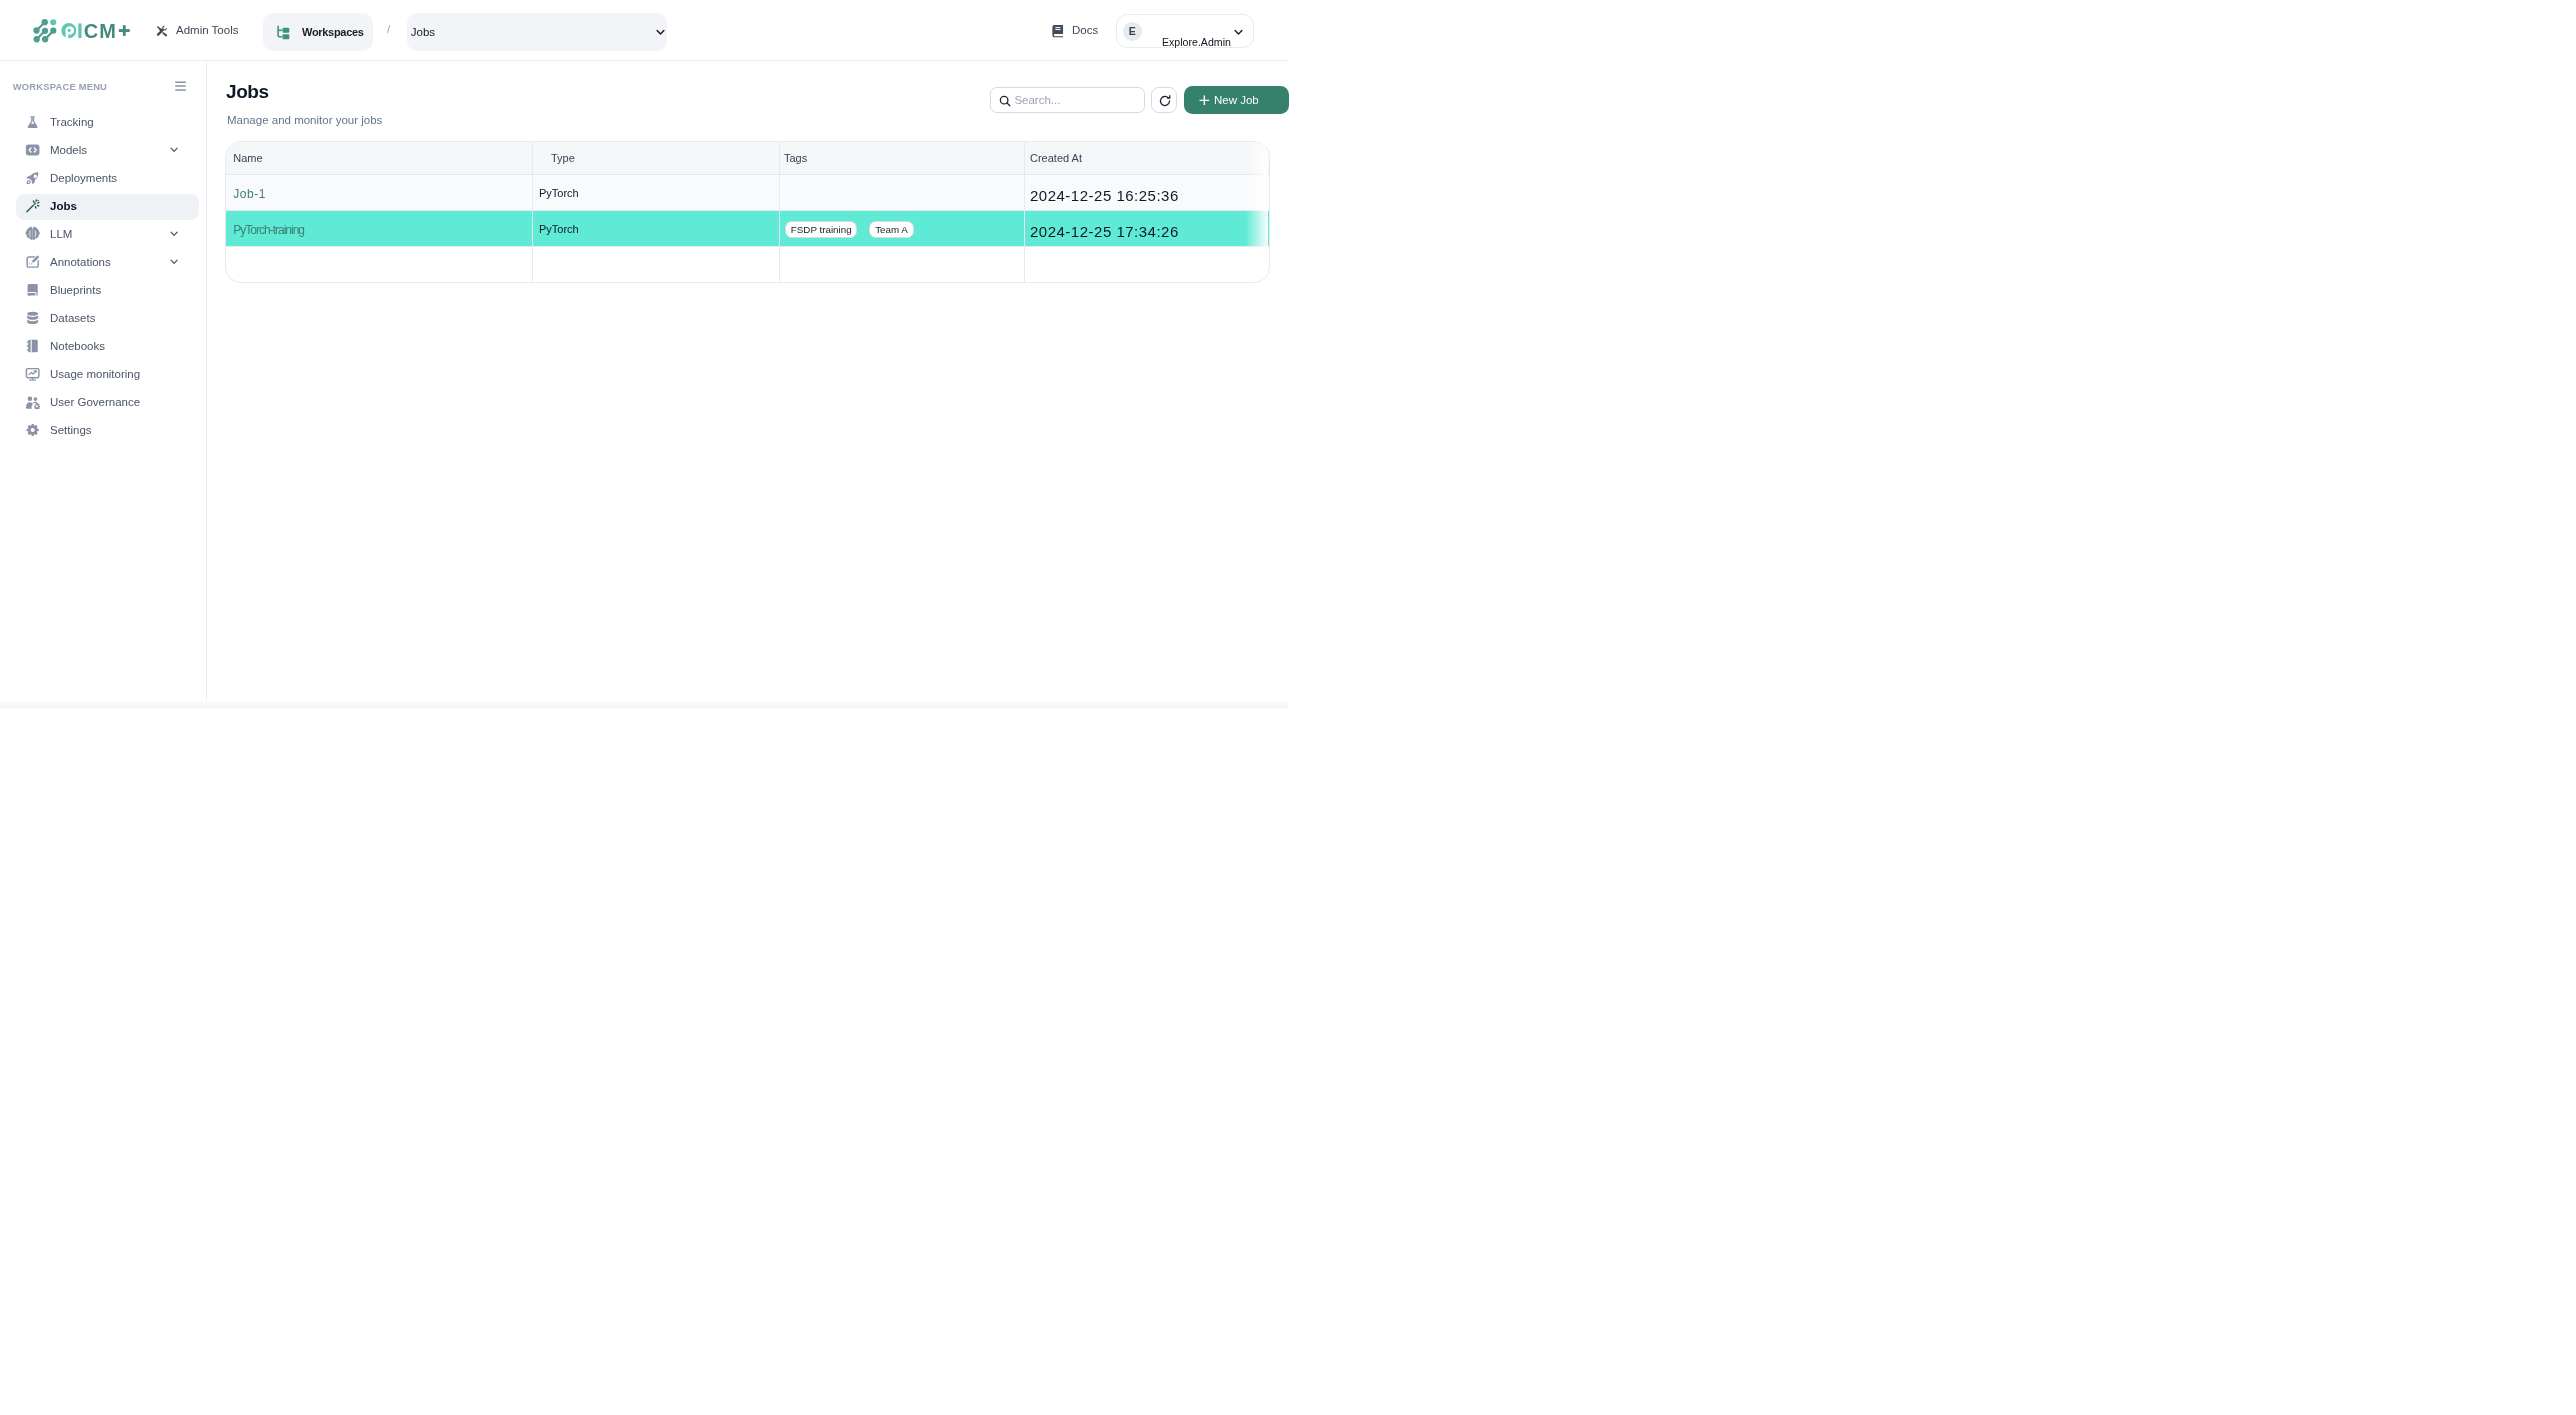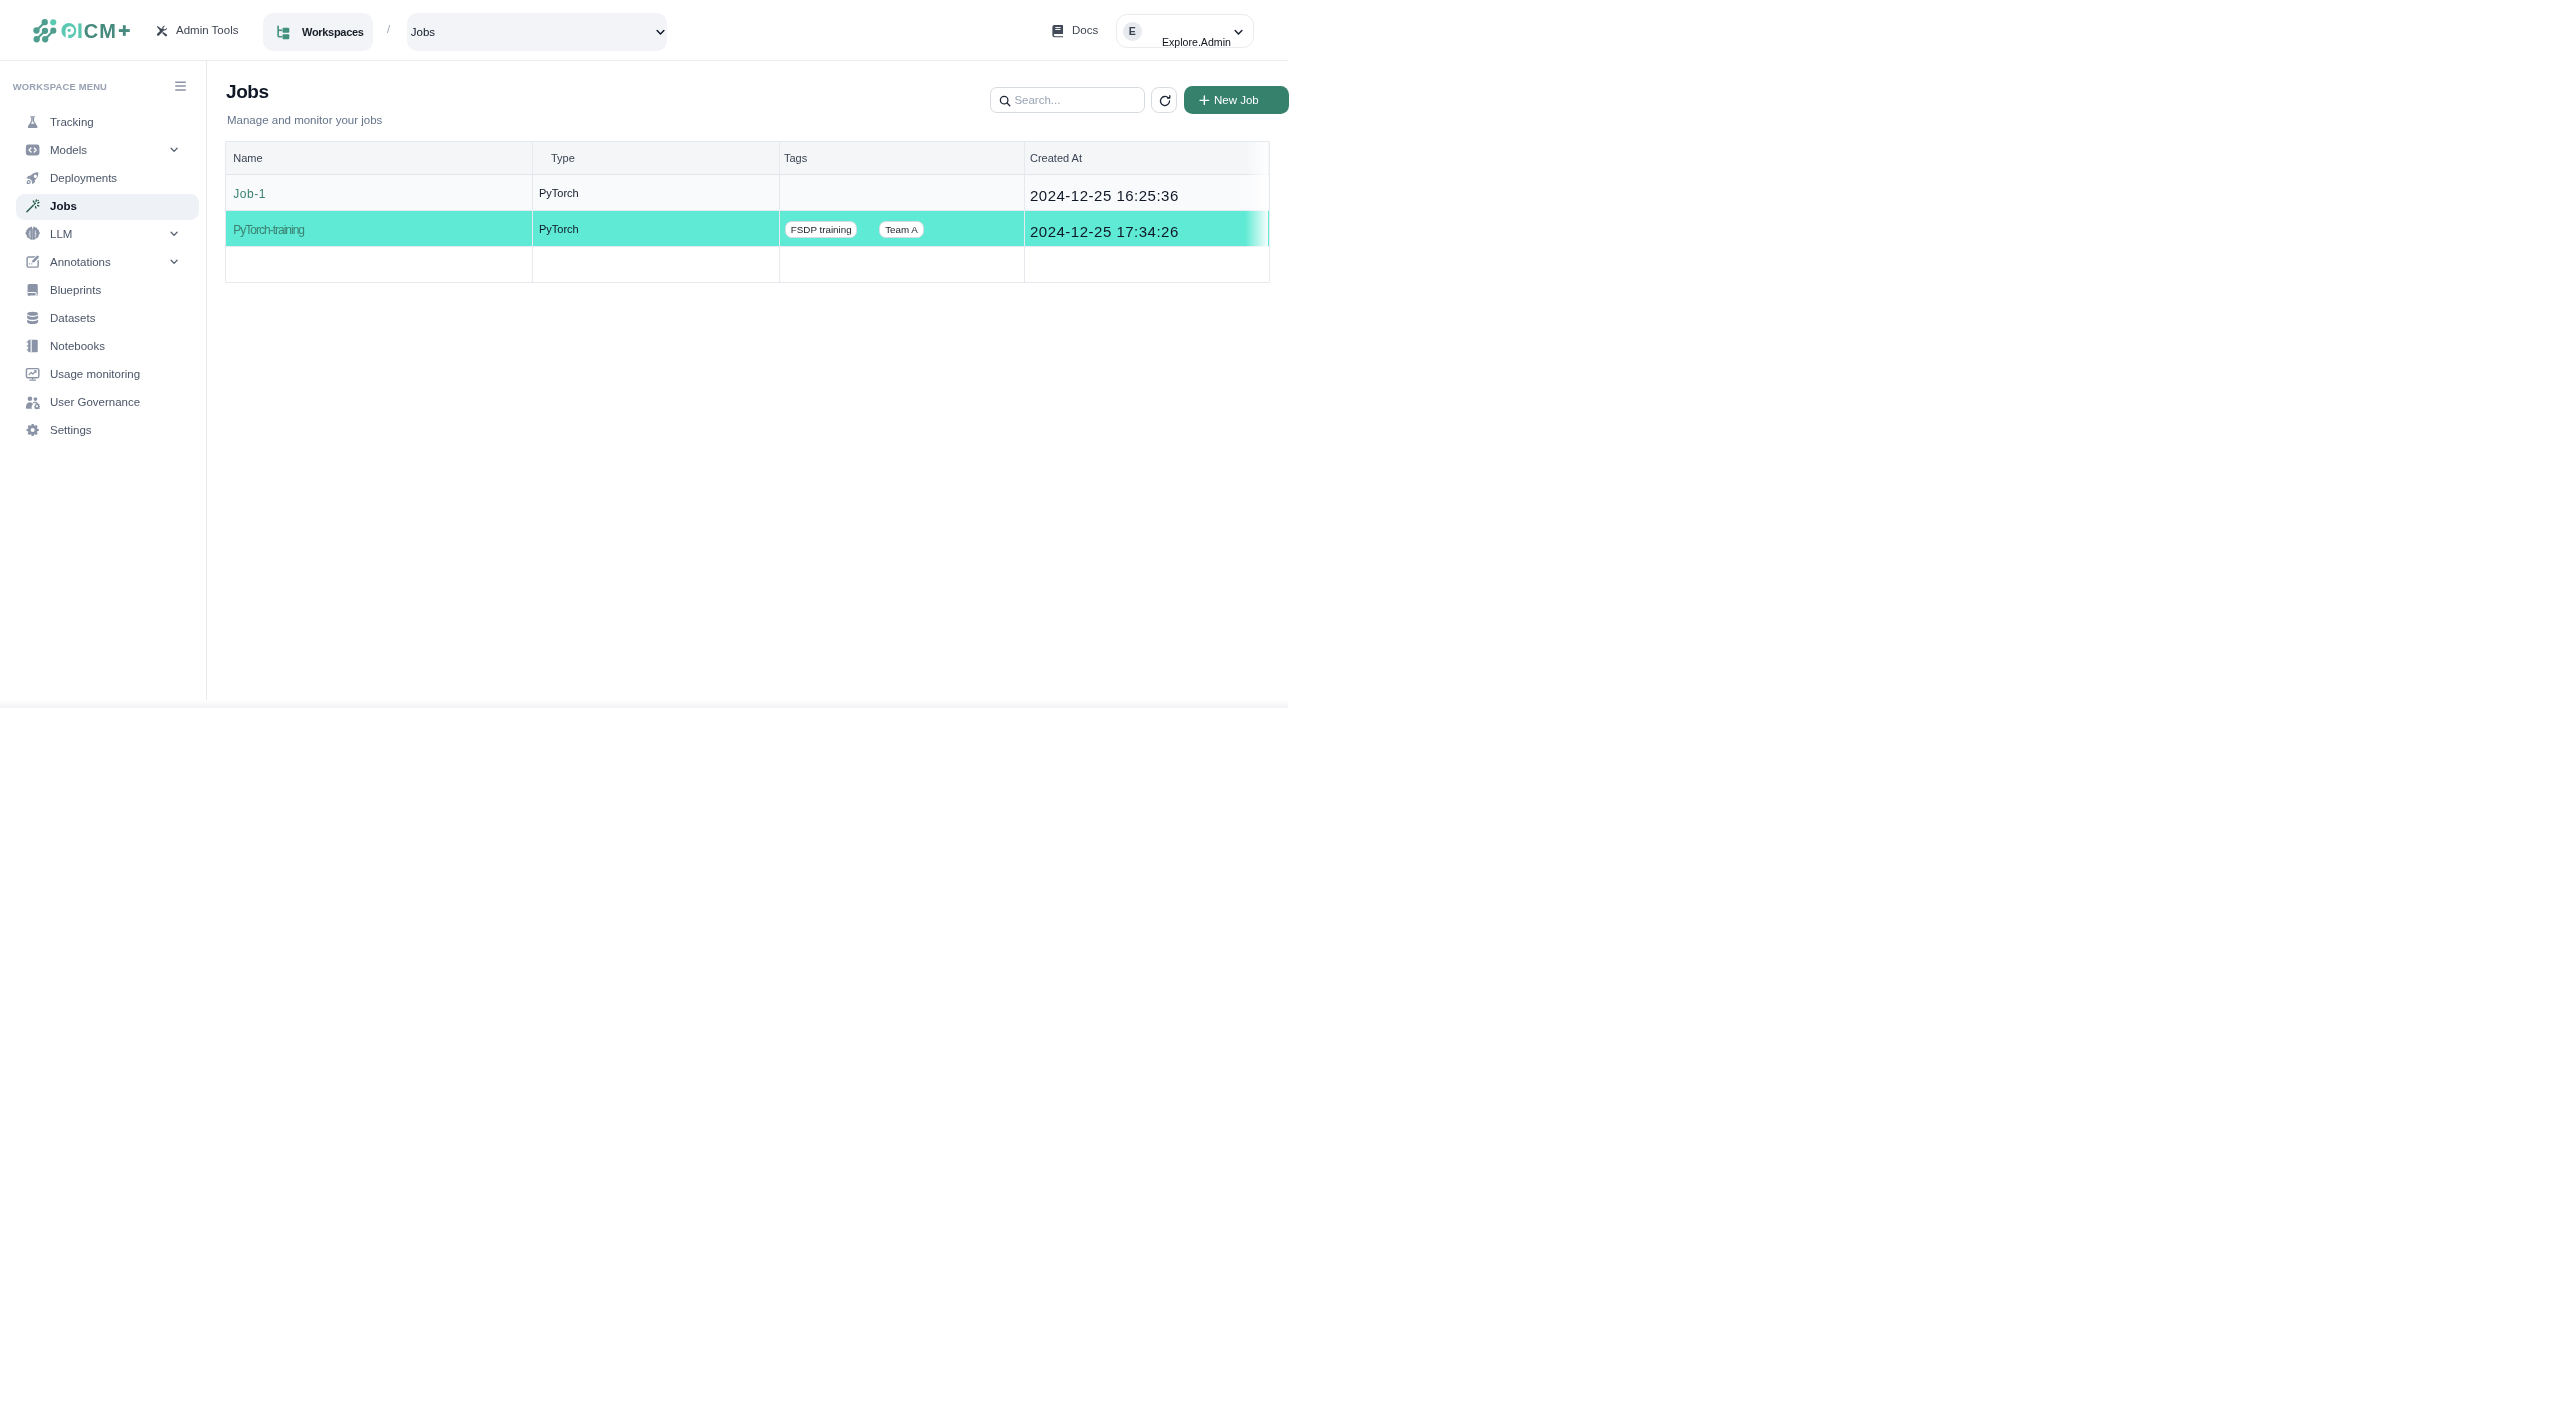--- a/index.html
+++ b/index.html
@@ -47,33 +47,33 @@
     border-radius:6.8px; background:#fff; }
   .search-ph { position:absolute; left:23.4px; top:6px; font-size:11.5px; color:#9AA5B4; }
   .refresh { position:absolute; left:1151px; top:87px; width:26px; height:26px; border:0.9px solid #D6DAE1;
     border-radius:7.7px; background:#fff; }
   .newjob { position:absolute; left:1184px; top:86px; width:105px; height:28px; border-radius:8.5px;
     background:#35816C; }
   .newjob-txt { position:absolute; left:30px; top:8px; font-size:11.5px; font-weight:500; color:#fff; }
 
   
   .tbl { position:absolute; left:225px; top:141px; width:1045px; height:142px;
-    border:0.9px solid #E6E9ED; border-radius:1px; overflow:hidden; background:#fff; }
+    border:0.9px solid #E6E9ED; border-radius:16px; overflow:hidden; background:#fff; }
   .thead { position:absolute; left:0; top:0; width:100%; height:33px; background:#F4F6F8;
     border-bottom:0.9px solid #E2E5EA; }
   .th { position:absolute; top:10.2px; font-size:11px; font-weight:500; color:#3A4354; }
   .trow { position:absolute; left:0; width:100%; height:36px; }
   .r1 { top:33px; height:36px; background:#F9FAFC; border-bottom:0.9px solid #E6E9EE; }
   .r2 { top:69px; height:36px; background:#5eead4; border-bottom:0.9px solid #E6E9EE; }
   .r3 { top:105px; background:#fff; }
   .colb { position:absolute; top:0; bottom:0; width:0.9px; background:#E6E9EE; }
   .name { position:absolute; left:7.3px; top:12px; font-size:12px; color:#3B8273; }
   .type { position:absolute; left:313px; top:11.5px; font-size:11px; color:#101828; }
   .date { position:absolute; left:804px; top:12px; font-size:15px; letter-spacing:0.5px; color:#101828; }
-  .tags { position:absolute; left:559px; top:10.2px; display:flex; gap:22px; }
+  .tags { position:absolute; left:559px; top:10.2px; display:flex; gap:12px; }
   .tag { height:16.6px; border:0.9px solid #D6DAE3; border-radius:6.8px; background:#fff;
     font-size:9.8px; color:#1A2028; line-height:15px; padding:0 4.8px; white-space:nowrap; }
   .fade { position:absolute; right:0.9px; top:0; bottom:0; width:23px;
     background:linear-gradient(to right, rgba(255,255,255,0), rgba(255,255,255,0.95)); pointer-events:none; }
 
   .footstrip { position:absolute; left:0; top:700px; width:1288px; height:7.7px;
     background:linear-gradient(#ffffff, #F1F2F4); }
 </style>
 </head>
 <body>

